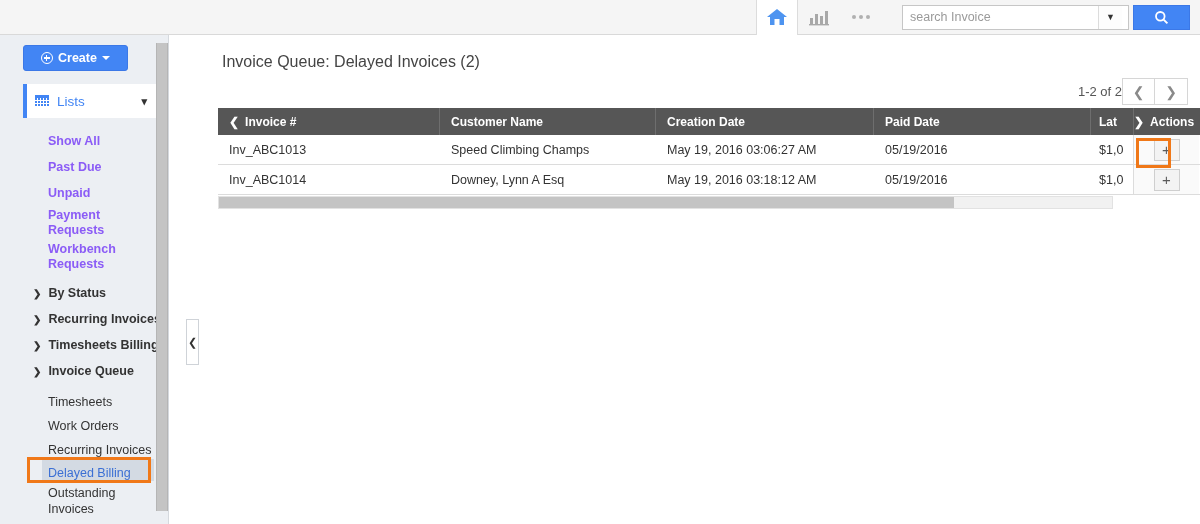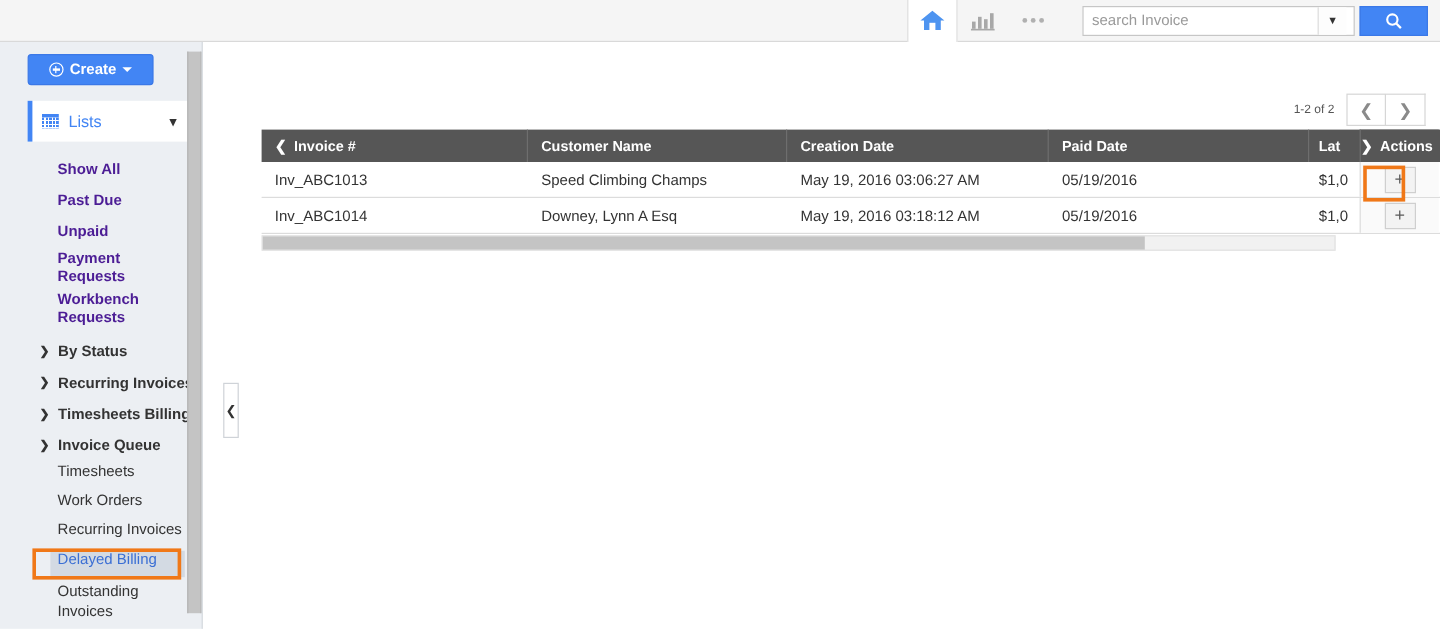--- a/index.html
+++ b/index.html
@@ -177,39 +177,39 @@
   }
   .lists-label { color: #4285f4; font-size: 13.5px; flex: 1; }
   .chev-d {
     font-size: 11px; color: #333; font-weight: bold;
     margin-right: 10px;
   }
 
   .side-link {
     padding-left: 48px;
     font-size: 12.5px;
-    color: #4c1d95;
+    color: #8b5cf6;
     font-weight: bold;
     line-height: 15px;
     display: flex; align-items: center;
   }
   .side-group {
     padding-left: 33px;
     font-size: 12.5px;
     color: #333;
     font-weight: bold;
     display: flex; align-items: center;
     gap: 7px;
   }
   .chev-r { font-size: 10px; color: #333; }
   .side-sub {
     padding-left: 48px;
     font-size: 12.5px;
     color: #333;
-    display: flex; align-items: flex-start;
+    display: flex; align-items: flex-end;
     line-height: 15px;
   }
   .side-sub.sel {
     color: #3b6fd4;
     background: #d3dae3;
     margin-left: 42px;
     padding-left: 6px;
     width: 112px;
     height: 22px;
   }
@@ -247,21 +247,21 @@
   .page-title {
     margin: 18px 0 0 52px;
     font-size: 16px;
     color: #444;
   }
   .pager {
     position: absolute; right: 12px; top: 43px;
     display: flex; align-items: center; gap: 0;
   }
   .pager-label {
-    font-size: 10px; color: #555; margin-right: 10px;
+    font-size: 13px; color: #555; 
   }
   .pg-btn {
     width: 33px; height: 27px;
     border: 1px solid #d6d6d6;
     background: #fff;
     display: flex; align-items: center; justify-content: center;
     font-size: 14px; color: #8a8a8a;
   }
   .pg-btn + .pg-btn { border-left: none; }
 
@@ -455,20 +455,21 @@
 </div>
 
 <div class="hl-box" style="left:27px; top:457px; width:124px; height:26px;"></div>
 
 <div class="collapse-handle">
   <span>❮</span>
 </div>
 
 <div class="main">
 
+  <div class="page-title">Invoice Queue: Delayed Invoices (2)</div>
 
   <div class="pager">
     <span class="pager-label">1-2 of 2</span>
     <div class="pg-btn">
       <span>❮</span>
     </div>
     <div class="pg-btn">
       <span>❯</span>
     </div>
   </div>

